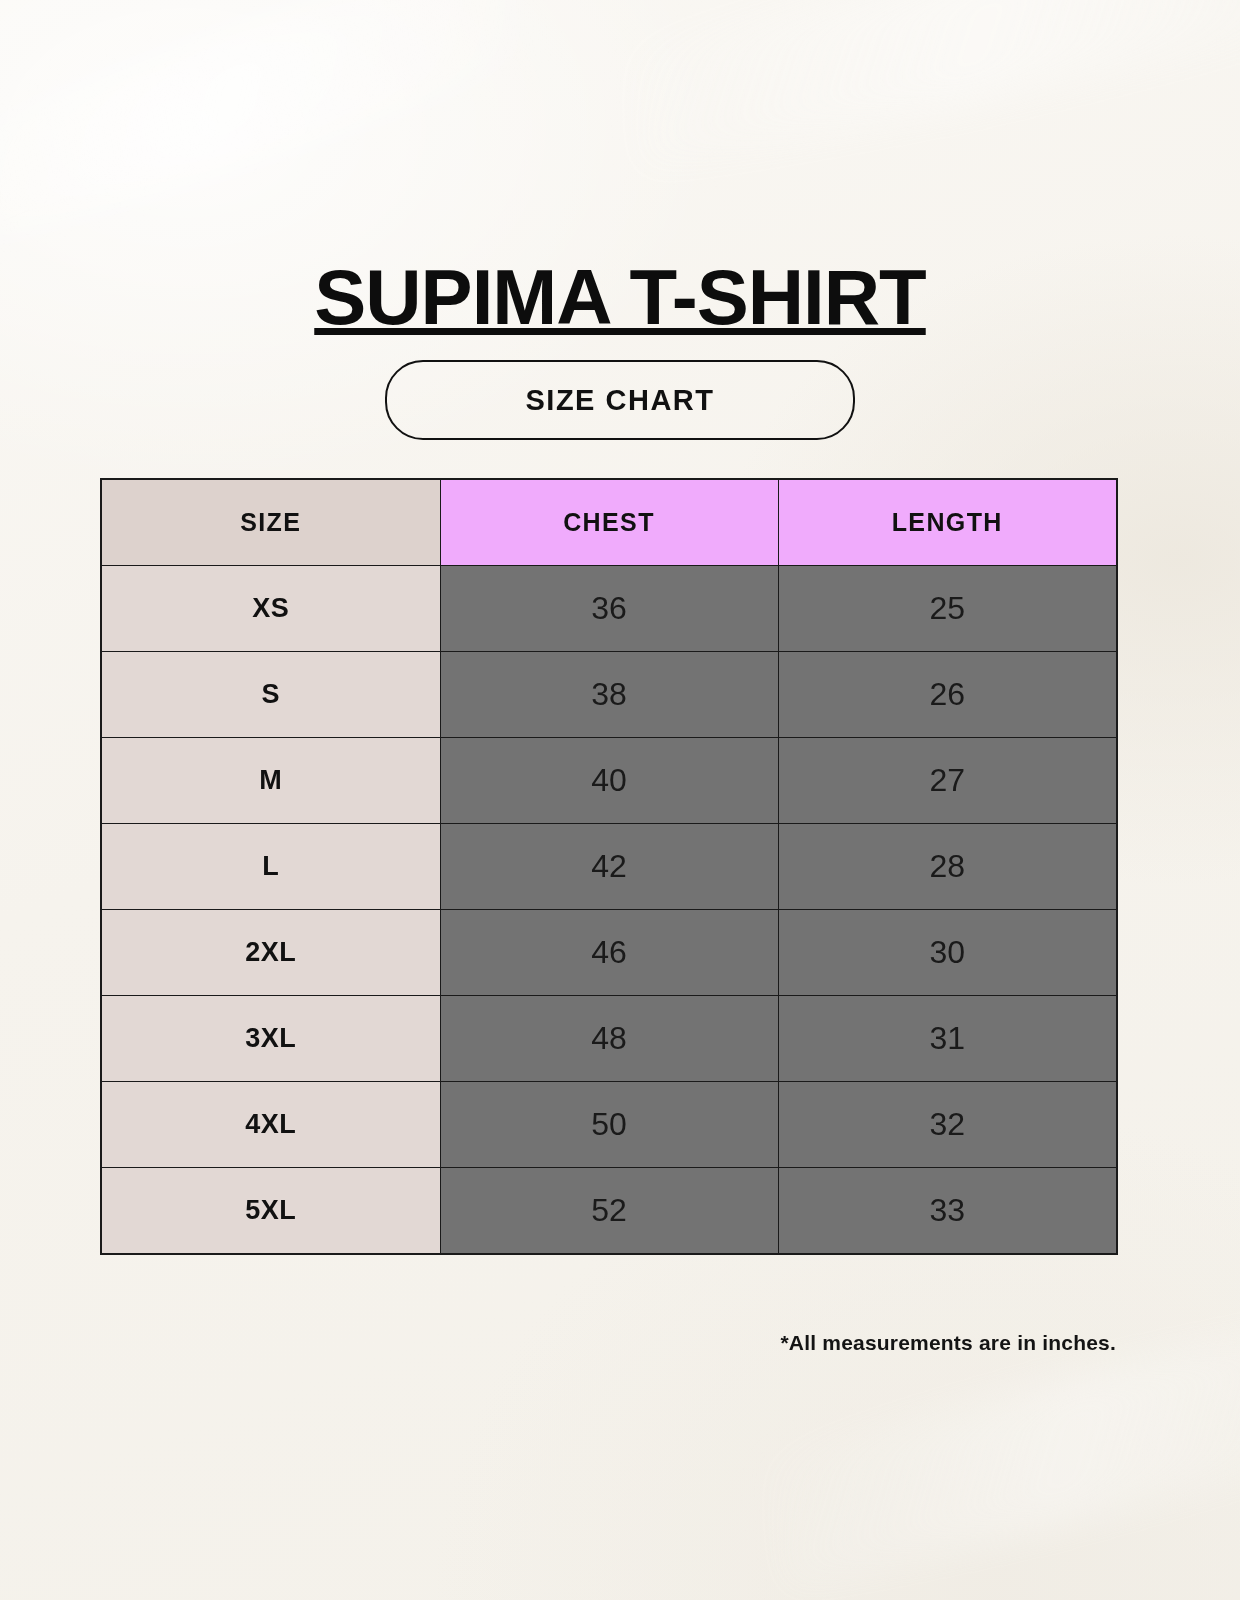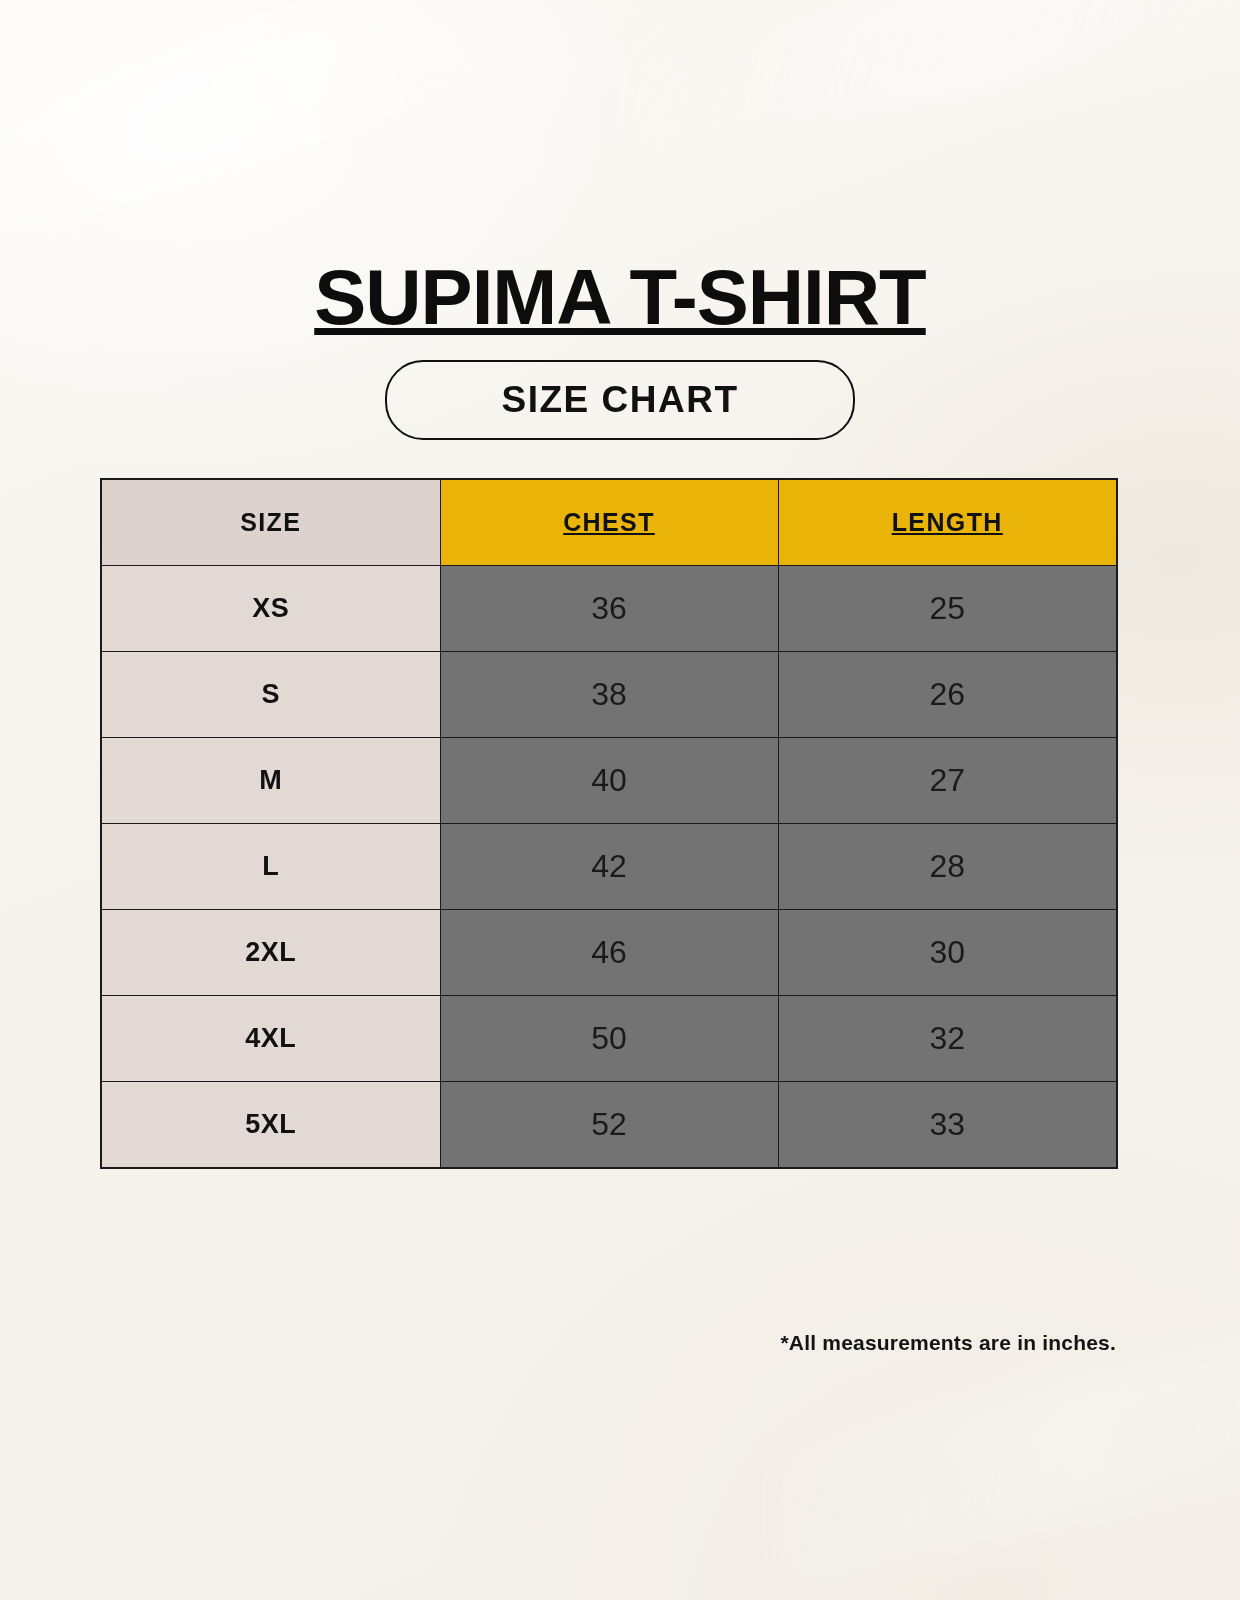--- a/index.html
+++ b/index.html
@@ -64,21 +64,21 @@
     width: 466px;
     height: 76px;
     border: 2.5px solid #111;
     border-radius: 38px;
     display: flex;
     align-items: center;
     justify-content: center;
     background: transparent;
   }
   .pill span {
-    font-size: 37px;
+    font-size: 29px;
     font-weight: 700;
     letter-spacing: 1.5px;
     color: #111;
   }
 
   .table-wrap {
     position: absolute;
     top: 478px;
     left: 100px;
     width: 1016px;
@@ -101,21 +101,21 @@
     padding: 0;
   }
   thead th {
     font-size: 25px;
     font-weight: 700;
     letter-spacing: 1.4px;
     height: 86px;
     margin-left: 36px;
   }
   thead th.head-size { background: #ddd2cd; color: #111; }
-  thead th.head-measure { background: #eab308; color: #111; text-decoration: underline; }
+  thead th.head-measure { background: #f0abfc; color: #111; }
 
   tbody td.size-cell {
     background: #e2d8d4;
     font-size: 27px;
     font-weight: 700;
     letter-spacing: 0.5px;
     color: #111;
   }
   tbody td.value-cell {
     background: #737373;
@@ -185,20 +185,25 @@
           <td class="size-cell">L</td>
           <td class="value-cell">42</td>
           <td class="value-cell">28</td>
         </tr>
         <tr>
           <td class="size-cell">2XL</td>
           <td class="value-cell">46</td>
           <td class="value-cell">30</td>
         </tr>
         <tr>
+          <td class="size-cell">3XL</td>
+          <td class="value-cell">48</td>
+          <td class="value-cell">31</td>
+        </tr>
+        <tr>
           <td class="size-cell">4XL</td>
           <td class="value-cell">50</td>
           <td class="value-cell">32</td>
         </tr>
         <tr>
           <td class="size-cell">5XL</td>
           <td class="value-cell">52</td>
           <td class="value-cell">33</td>
         </tr>
       </tbody>

